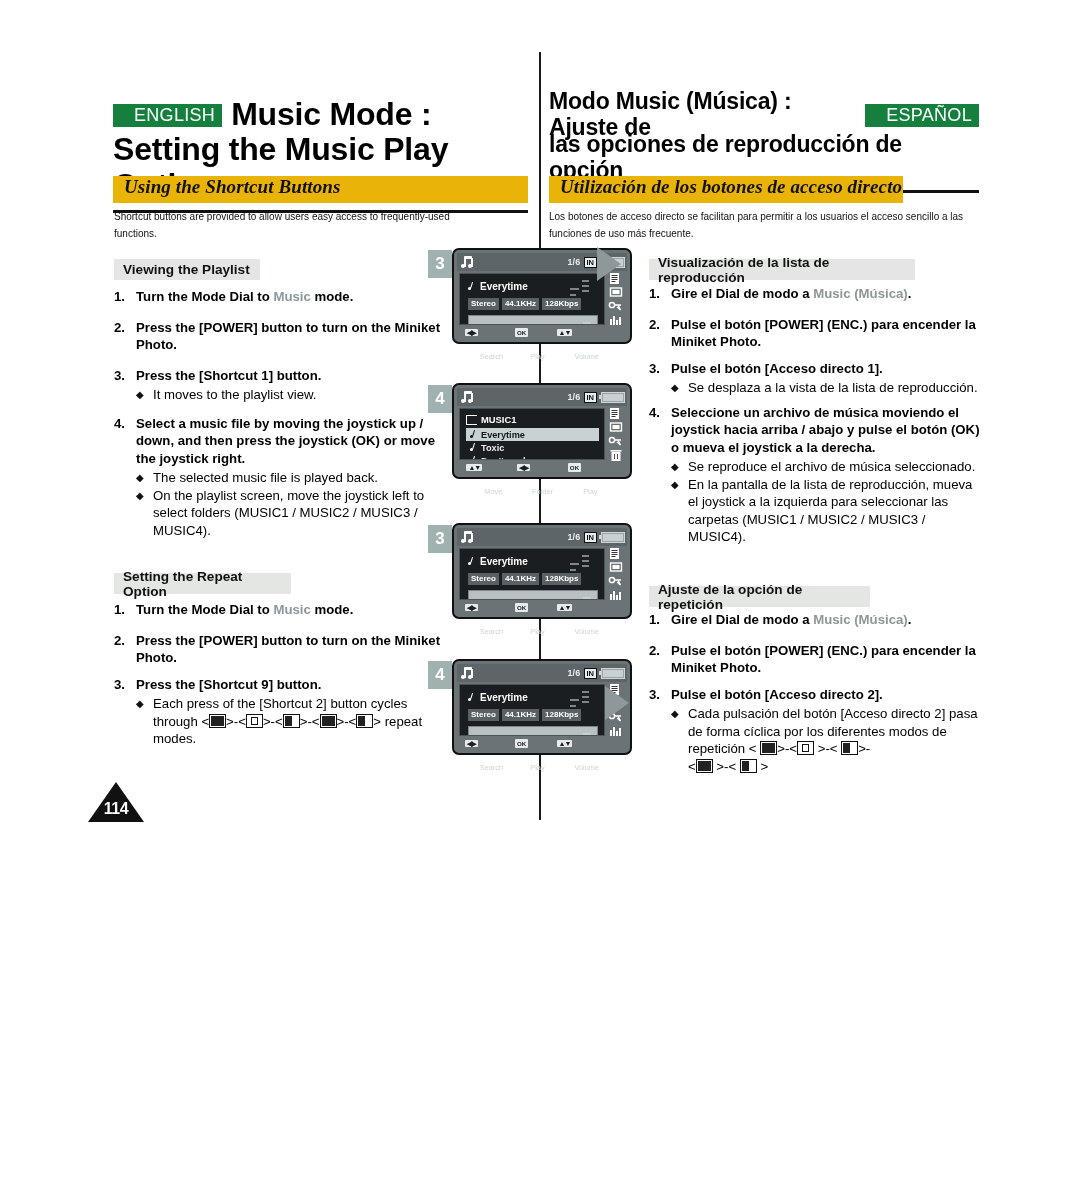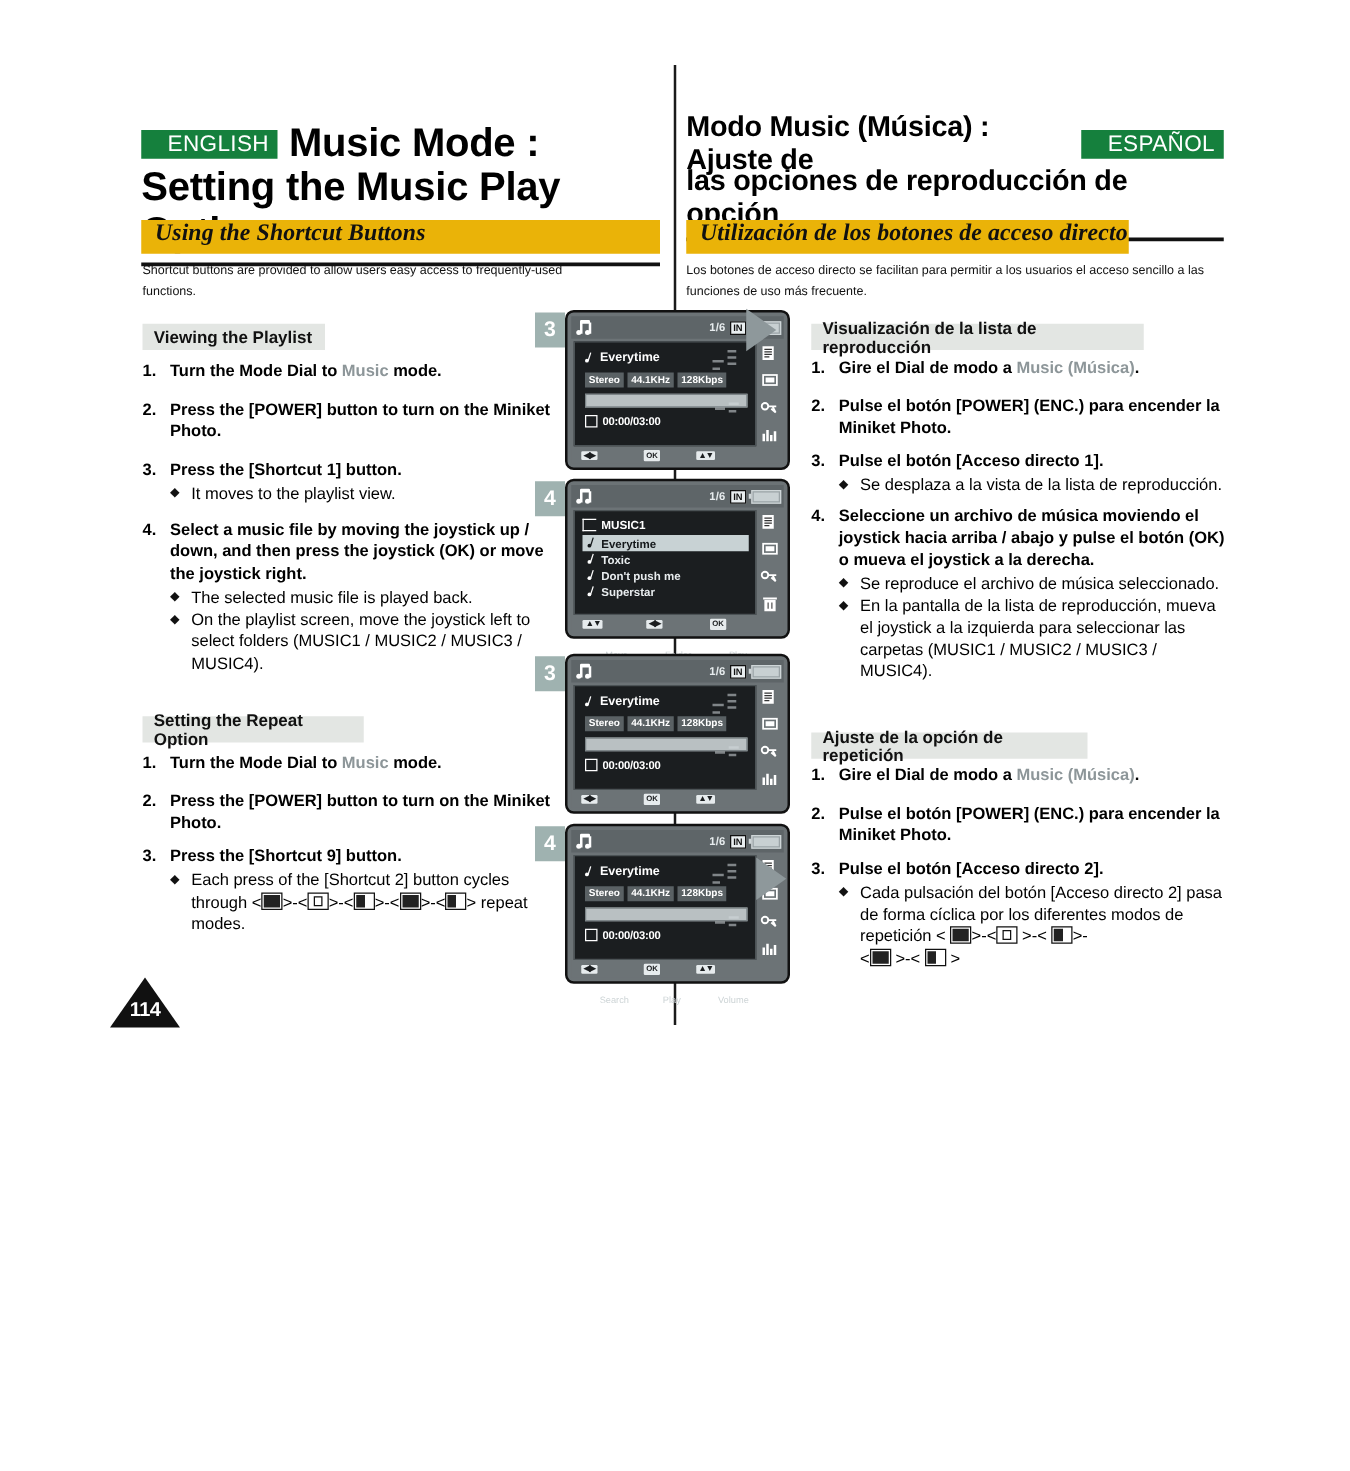--- a/index.html
+++ b/index.html
@@ -93,21 +93,21 @@
   .ricon.hollow i{background:transparent;}
   .ricon.hollow::after{
     content:"";position:absolute;left:4px;top:2px;width:5px;height:6px;
     border:1.4px solid #111;
   }
   .ricon.half i{background:linear-gradient(90deg,#222 55%,#fff 55%);}
   .rwrap{white-space:nowrap;}
 
   
   .lcd{
-    position:absolute;width:180px;height:128px;
+    position:absolute;width:180px;height:96px;
     background:#6c7376;border:2px solid #111;border-radius:7px;
     box-sizing:border-box;padding:3px;
   }
   .lcd-inner{
     position:relative;width:100%;height:100%;
     display:flex;flex-direction:column;
   }
   .lcd-top{
     height:18px;display:flex;align-items:center;
     padding:0 2px 0 4px;position:relative;

